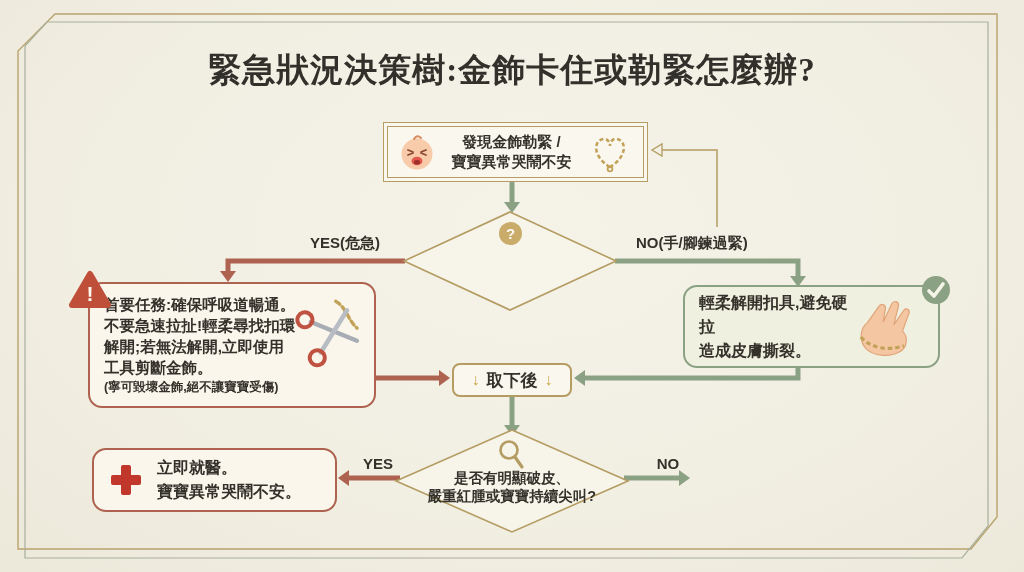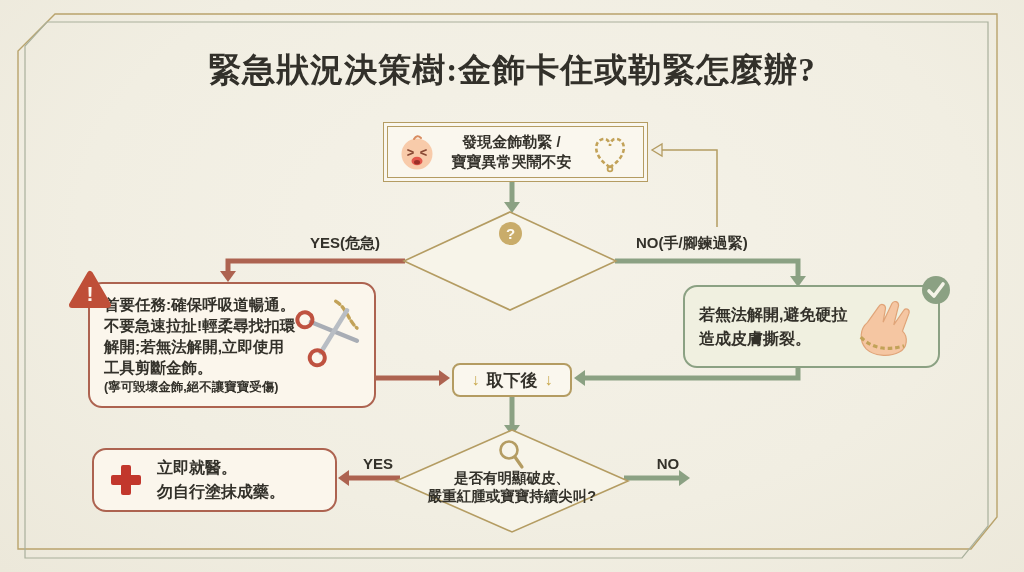--- a/index.html
+++ b/index.html
@@ -156,21 +156,21 @@
     <div class="note">(寧可毀壞金飾,絕不讓寶寶受傷)</div>
   </div>
 
   <div class="node rbox" id="gentle-box">
     <div class="corner-icon" style="left:234px;top:-14px;">
       <svg width="34" height="34" viewBox="0 0 34 34">
         <circle cx="17" cy="17" r="14" fill="#8ba183"></circle>
         <polyline points="10,18 15,23 24,11" fill="none" stroke="#f5f4e8" stroke-width="3.6" stroke-linecap="round" stroke-linejoin="round"></polyline>
       </svg>
     </div>
-    <div class="txt pre" style="width:170px">若無法解開,避免硬拉
+    <div class="txt pre" style="width:170px">輕柔解開扣具,避免硬拉
 造成皮膚撕裂。</div>
     <div>
       <svg width="76" height="68" viewBox="0 0 76 68">
         <g transform="rotate(14 38 34)">
           <path d="M24,60 C15,54 13,42 19,34 L26,16 C27,12 32,12 33,16 L34,30 L38,10 C39,6 44,6 45,10 L45,30 L51,14 C52,10 57,11 57,15 L55,34 C62,38 64,49 57,55 C48,63 33,65 24,60 Z" fill="#f5c6a2" stroke="#e0a478" stroke-width="1.2"></path>
           <path d="M16,50 Q36,62 60,48" fill="none" stroke="#c2a258" stroke-width="3.2" stroke-dasharray="4.5 3"></path>
         </g>
       </svg>
     </div>
   </div>
@@ -191,17 +191,17 @@
 嚴重紅腫或寶寶持續尖叫?</div>
 
   <div class="node rbox" id="doctor-box">
     <span>
       <svg width="36" height="36" viewBox="0 0 36 36">
         <rect x="13" y="3" width="10" height="30" rx="2" fill="#c2372c"></rect>
         <rect x="3" y="13" width="30" height="10" rx="2" fill="#c2372c"></rect>
       </svg>
     </span>
     <span class="txt pre">立即就醫。
-勿自行塗抹成藥。</span>
+寶寶異常哭鬧不安。</span>
   </div>
 
 
 </div>
 
 </body></html>

